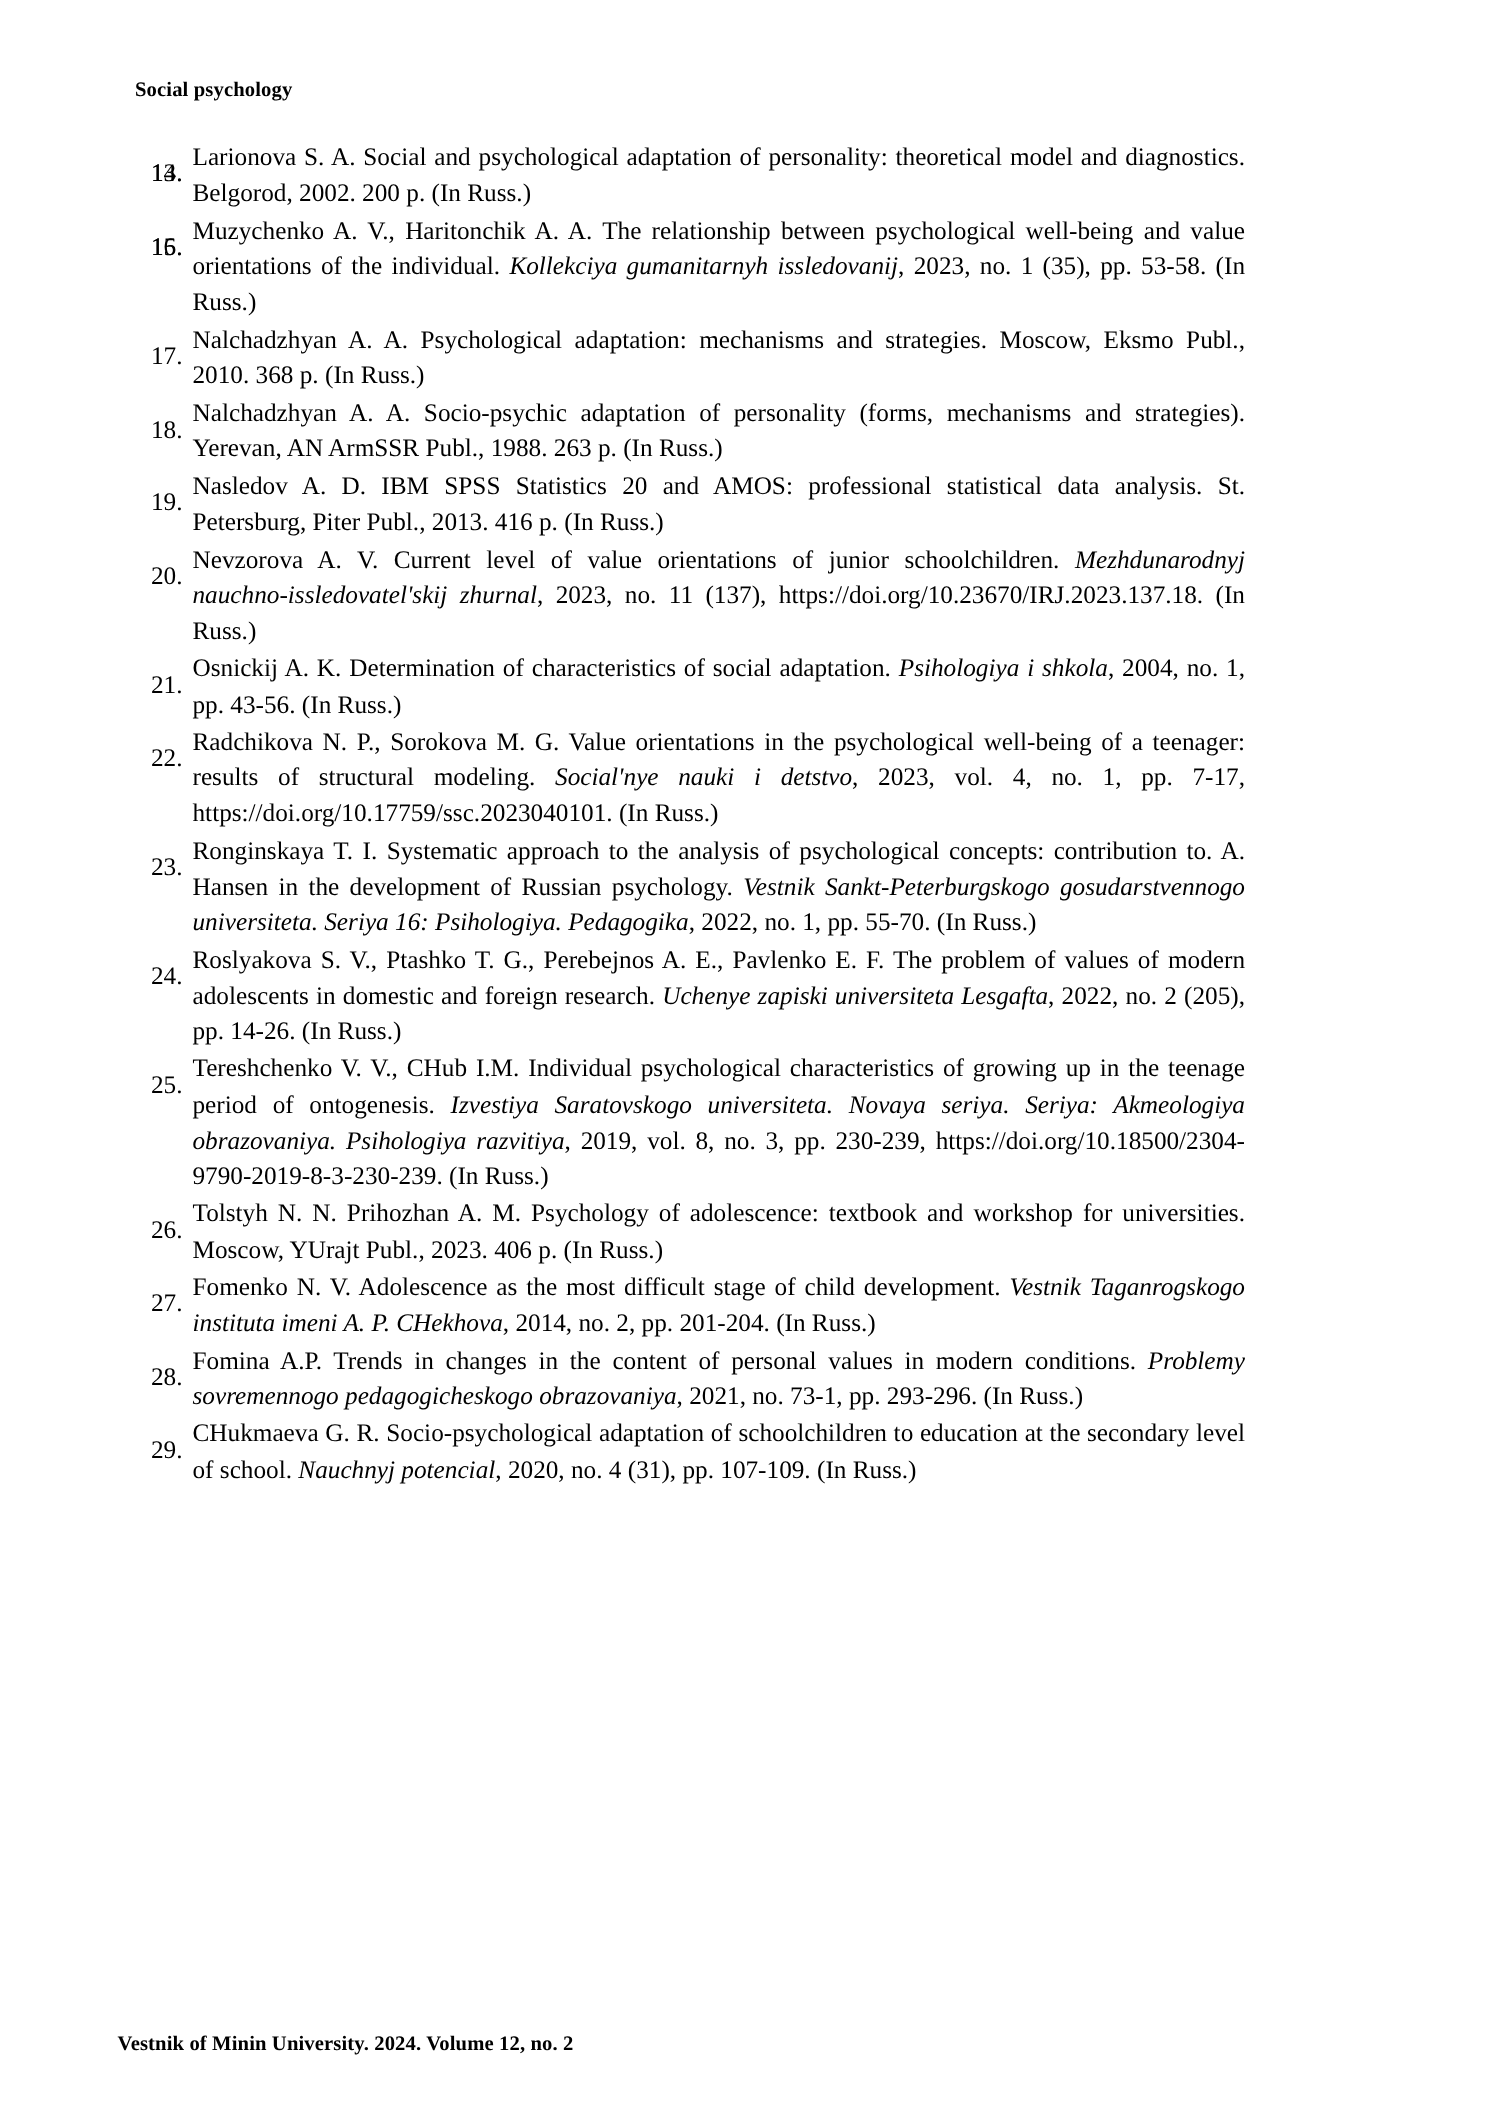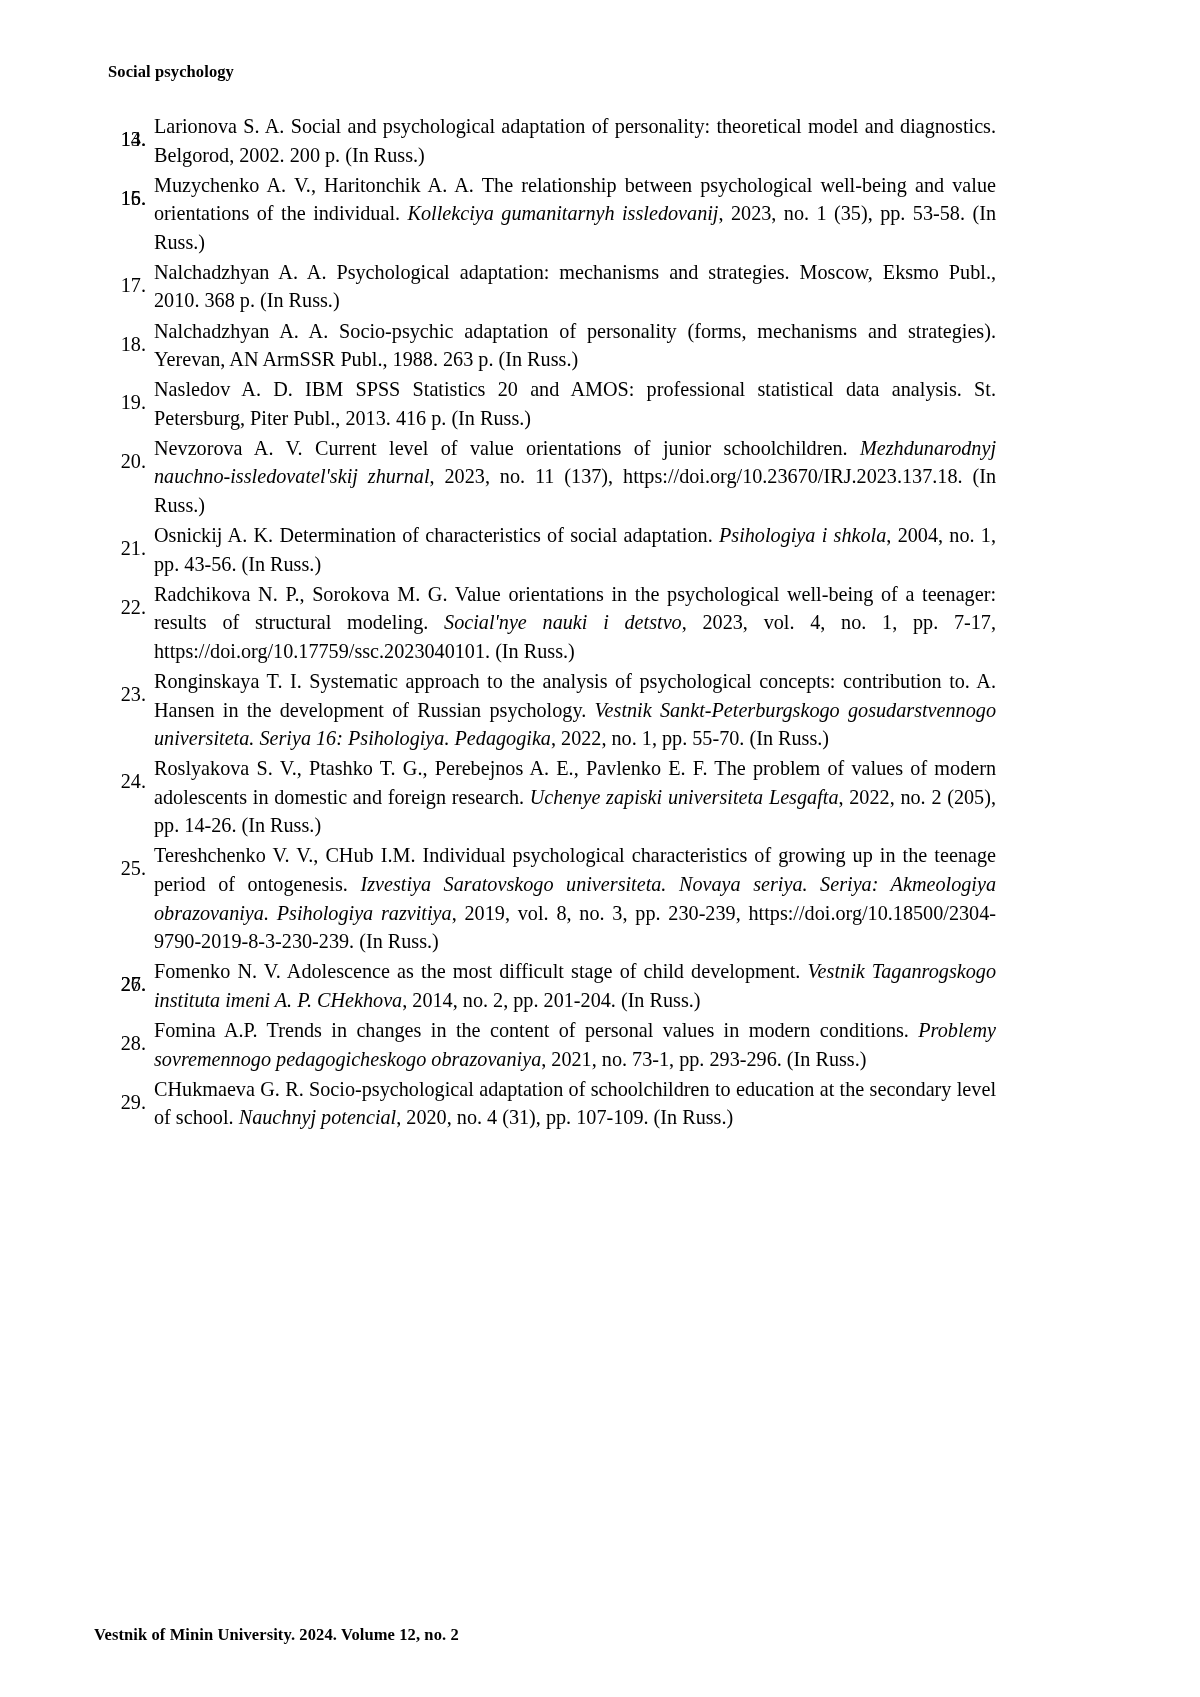--- a/index.html
+++ b/index.html
@@ -76,21 +76,21 @@
       <li class="ref-item"><span class="num">16.</span><span class="ref-text"><span>Muzychenko A. V., Haritonchik A. A. The relationship between psychological well-being and value orientations of the individual. </span><i>Kollekciya gumanitarnyh issledovanij</i><span>, 2023, no. 1 (35), pp. 53-58. (In Russ.)</span></span></li>
       <li class="ref-item"><span class="num">17.</span><span class="ref-text"><span>Nalchadzhyan A. A. Psychological adaptation: mechanisms and strategies. Moscow, Eksmo Publ., 2010. 368 p. (In Russ.)</span></span></li>
       <li class="ref-item"><span class="num">18.</span><span class="ref-text"><span>Nalchadzhyan A. A. Socio-psychic adaptation of personality (forms, mechanisms and strategies). Yerevan, AN ArmSSR Publ., 1988. 263 p. (In Russ.)</span></span></li>
       <li class="ref-item"><span class="num">19.</span><span class="ref-text"><span>Nasledov A. D. IBM SPSS Statistics 20 and AMOS: professional statistical data analysis. St. Petersburg, Piter Publ., 2013. 416 p. (In Russ.)</span></span></li>
       <li class="ref-item"><span class="num">20.</span><span class="ref-text"><span>Nevzorova A. V. Current level of value orientations of junior schoolchildren. </span><i>Mezhdunarodnyj nauchno-issledovatel'skij zhurnal</i><span>, 2023, no. 11 (137), https://doi.org/10.23670/IRJ.2023.137.18. (In Russ.)</span></span></li>
       <li class="ref-item"><span class="num">21.</span><span class="ref-text"><span>Osnickij A. K. Determination of characteristics of social adaptation. </span><i>Psihologiya i shkola</i><span>, 2004, no. 1, pp. 43-56. (In Russ.)</span></span></li>
       <li class="ref-item"><span class="num">22.</span><span class="ref-text"><span>Radchikova N. P., Sorokova M. G. Value orientations in the psychological well-being of a teenager: results of structural modeling. </span><i>Social'nye nauki i detstvo</i><span>, 2023, vol. 4, no. 1, pp. 7-17, https://doi.org/10.17759/ssc.2023040101. (In Russ.)</span></span></li>
       <li class="ref-item"><span class="num">23.</span><span class="ref-text"><span>Ronginskaya T. I. Systematic approach to the analysis of psychological concepts: contribution to. A. Hansen in the development of Russian psychology. </span><i>Vestnik Sankt-Peterburgskogo gosudarstvennogo universiteta. Seriya 16: Psihologiya. Pedagogika</i><span>, 2022, no. 1, pp. 55-70. (In Russ.)</span></span></li>
       <li class="ref-item"><span class="num">24.</span><span class="ref-text"><span>Roslyakova S. V., Ptashko T. G., Perebejnos A. E., Pavlenko E. F. The problem of values of modern adolescents in domestic and foreign research. </span><i>Uchenye zapiski universiteta Lesgafta</i><span>, 2022, no. 2 (205), pp. 14-26. (In Russ.)</span></span></li>
       <li class="ref-item"><span class="num">25.</span><span class="ref-text"><span>Tereshchenko V. V., CHub I.M. Individual psychological characteristics of growing up in the teenage period of ontogenesis. </span><i>Izvestiya Saratovskogo universiteta. Novaya seriya. Seriya: Akmeologiya obrazovaniya. Psihologiya razvitiya</i><span>, 2019, vol. 8, no. 3, pp. 230-239, https://doi.org/10.18500/2304-9790-2019-8-3-230-239. (In Russ.)</span></span></li>
-      <li class="ref-item"><span class="num">26.</span></li>
+      <li class="ref-item"><span class="num">26.</span><span class="ref-text"><span>Tolstyh N. N. Prihozhan A. M. Psychology of adolescence: textbook and workshop for universities. Moscow, YUrajt Publ., 2023. 406 p. (In Russ.)</span></span></li>
       <li class="ref-item"><span class="num">27.</span><span class="ref-text"><span>Fomenko N. V. Adolescence as the most difficult stage of child development. </span><i>Vestnik Taganrogskogo instituta imeni A. P. CHekhova</i><span>, 2014, no. 2, pp. 201-204. (In Russ.)</span></span></li>
       <li class="ref-item"><span class="num">28.</span><span class="ref-text"><span>Fomina A.P. Trends in changes in the content of personal values in modern conditions. </span><i>Problemy sovremennogo pedagogicheskogo obrazovaniya</i><span>, 2021, no. 73-1, pp. 293-296. (In Russ.)</span></span></li>
       <li class="ref-item"><span class="num">29.</span><span class="ref-text"><span>CHukmaeva G. R. Socio-psychological adaptation of schoolchildren to education at the secondary level of school. </span><i>Nauchnyj potencial</i><span>, 2020, no. 4 (31), pp. 107-109. (In Russ.)</span></span></li>
     </ol>
 
   <div class="footer">Vestnik of Minin University. 2024. Volume 12, no. 2</div>
 
 </div>
 
 </body></html>

